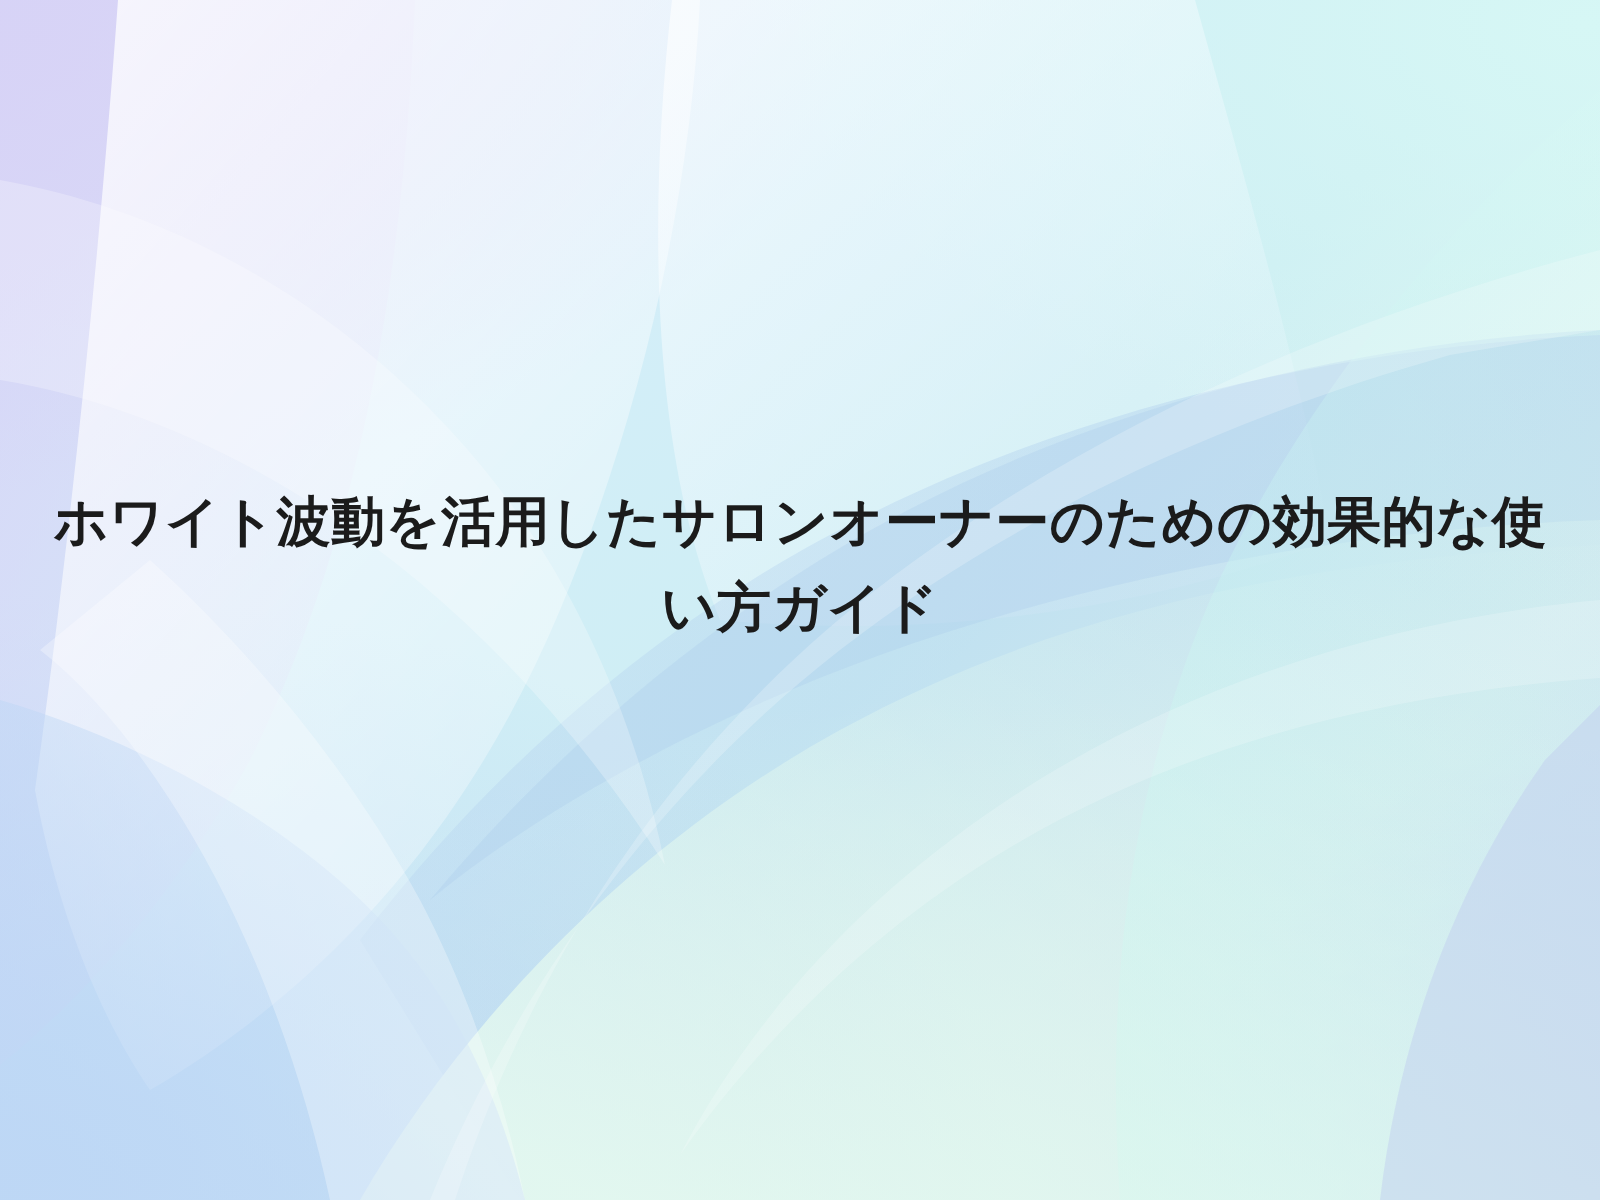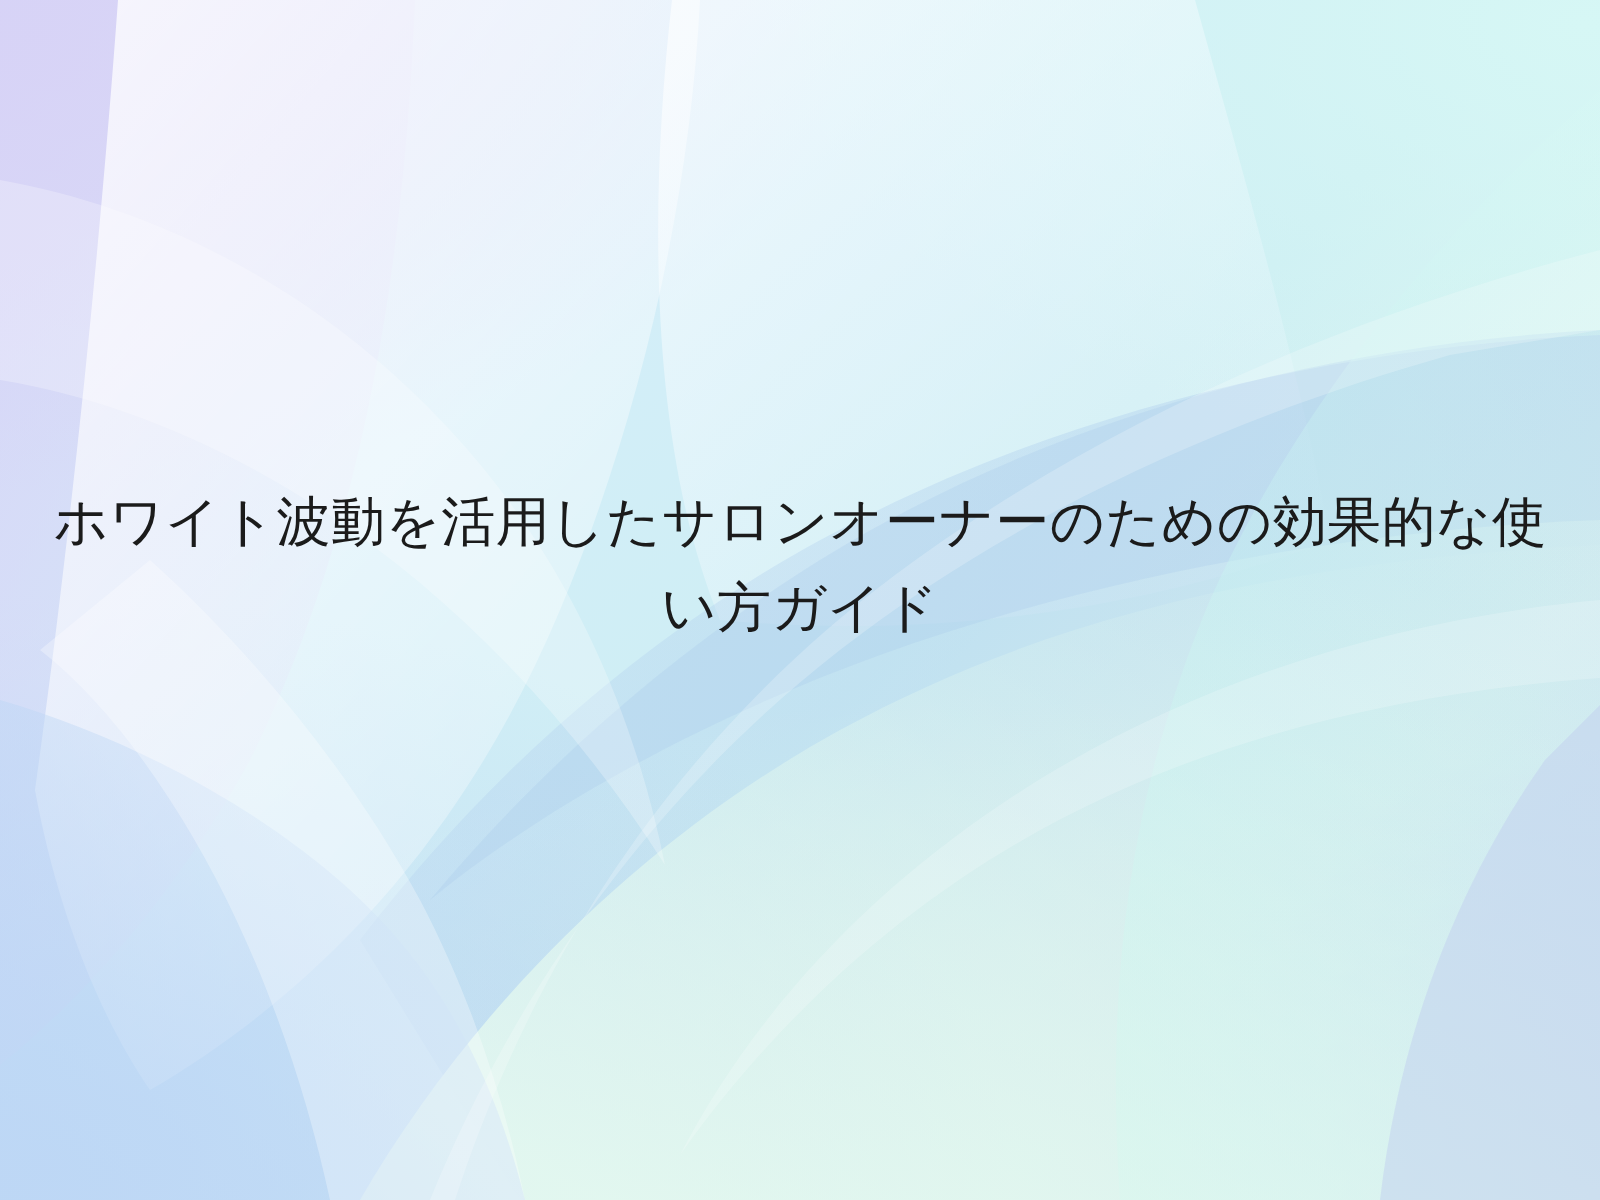--- a/index.html
+++ b/index.html
@@ -48,21 +48,21 @@
     top: 478px;
     z-index: 10;
     text-align: center;
     padding: 0 38px;
     box-sizing: border-box;
   }
 
   #slide-title {
     margin: 0;
     font-family: "Liberation Sans", "DejaVu Sans", sans-serif;
-    font-weight: 400;
+    font-weight: 700;
     font-size: 54px;
     line-height: 86px;
     letter-spacing: 0.5px;
     color: #1b1b1b;
     white-space: normal;
     word-break: break-all;
   }
 </style>
 </head>
 <body>

